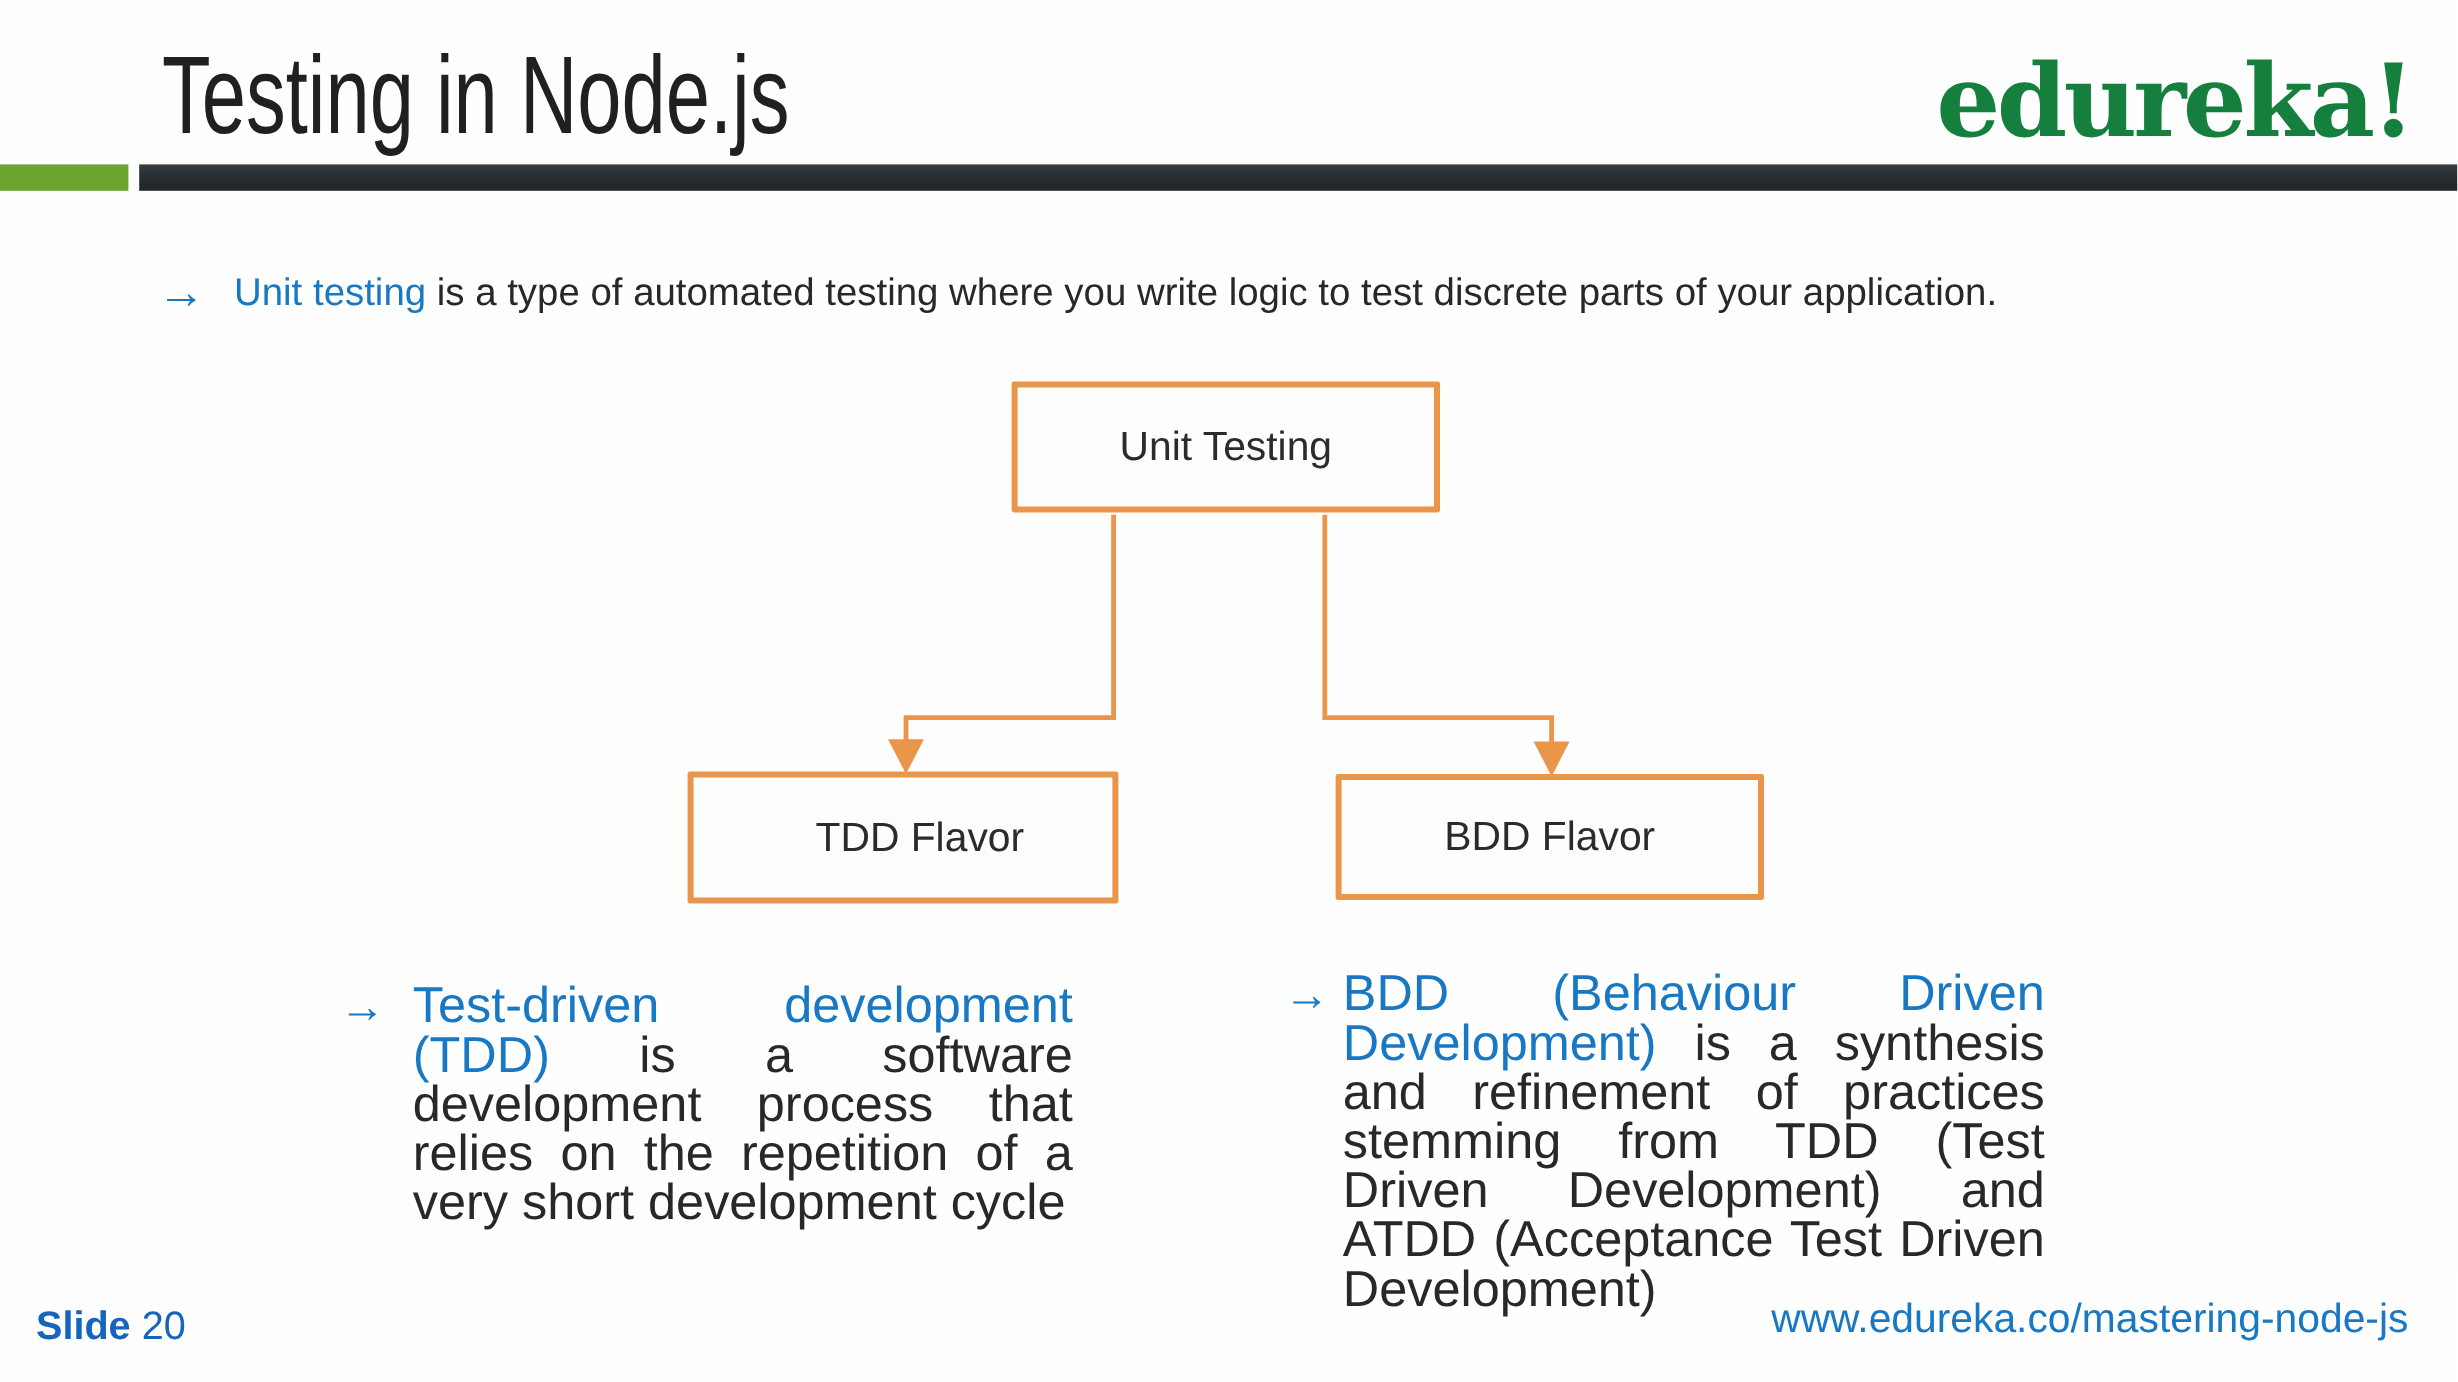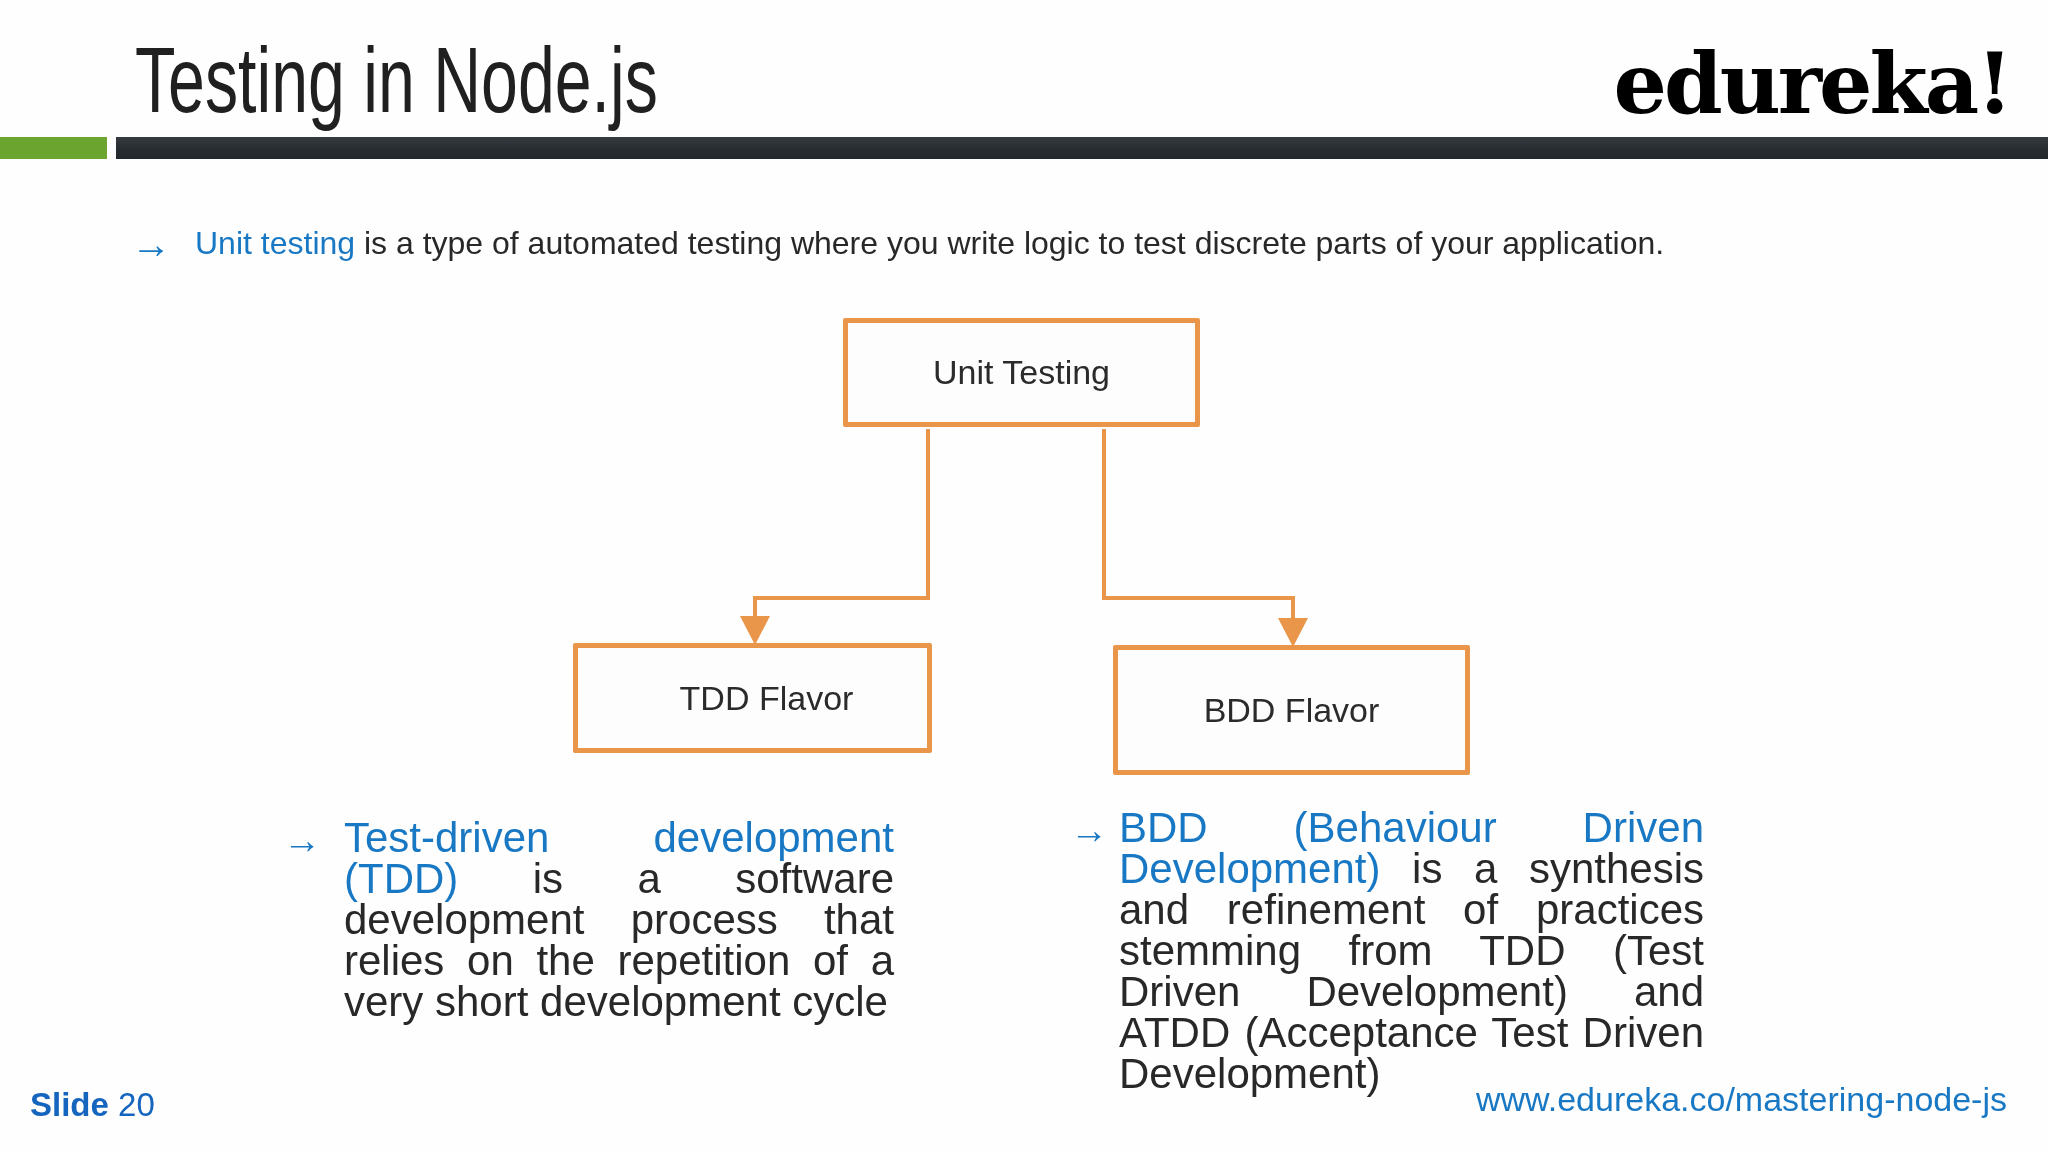--- a/index.html
+++ b/index.html
@@ -8,21 +8,21 @@
     font-family:"Liberation Sans", sans-serif;color:#2a2a2a;
   }
   
   .title{
     position:absolute;left:135px;top:30px;font-size:92px;line-height:1.1;
     color:#202020;white-space:nowrap;transform:scaleX(0.72);transform-origin:left top;
   }
   .logo{
     position:absolute;right:38px;top:42px;
     font-family:"DejaVu Serif", serif;font-weight:700;font-size:84px;line-height:1;
-    color:#000000;letter-spacing:-3px;white-space:nowrap;
+    color:#15803d;letter-spacing:-3px;white-space:nowrap;
   }
   .bar-green{position:absolute;left:0;top:137px;width:107px;height:22px;background:#6ca430;}
   .bar-dark{
     position:absolute;left:116px;top:137px;width:1932px;height:22px;
     background:linear-gradient(180deg,#353b40 0%,#272c31 55%,#22272b 100%);
   }
   
   .arrow{position:absolute;color:#1878c4;line-height:1;}
   .intro-arrow{left:131px;top:224px;font-size:40px;font-weight:400;}
   .intro-text{
@@ -32,21 +32,21 @@
   .hl{color:#1878c4;}
   
   .connectors{position:absolute;left:0;top:0;width:2048px;height:1152px;pointer-events:none;}
   .node{
     position:absolute;box-sizing:border-box;border:5px solid #e9964a;border-radius:2px;
     background:#fdfdfd;display:flex;align-items:center;justify-content:center;
     font-size:34px;color:#2b2b2b;
   }
   .node-root{left:843px;top:318px;width:357px;height:109px;}
   .node-tdd {left:573px;top:643px;width:359px;height:110px;padding-left:28px;}
-  .node-bdd {left:1113px;top:645px;width:357px;height:130px;}
+  .node-bdd {left:1113px;top:645px;width:357px;height:105px;}
   
   .note{
     position:absolute;font-size:42px;line-height:41px;color:#282828;
     text-align:justify;text-align-last:left;
   }
   .note-left {left:344px;top:817px;width:550px;}
   .note-right{left:1119px;top:807px;width:585px;}
   .note-arrow-left {left:283px;top:821px;font-size:38px;}
   .note-arrow-right{left:1070px;top:811px;font-size:38px;}
   

